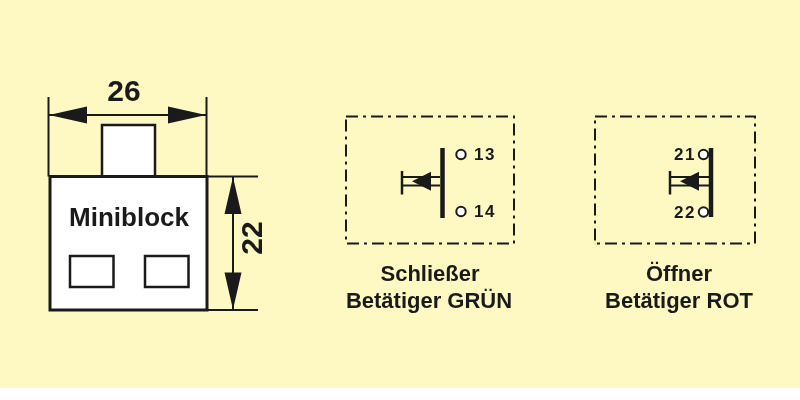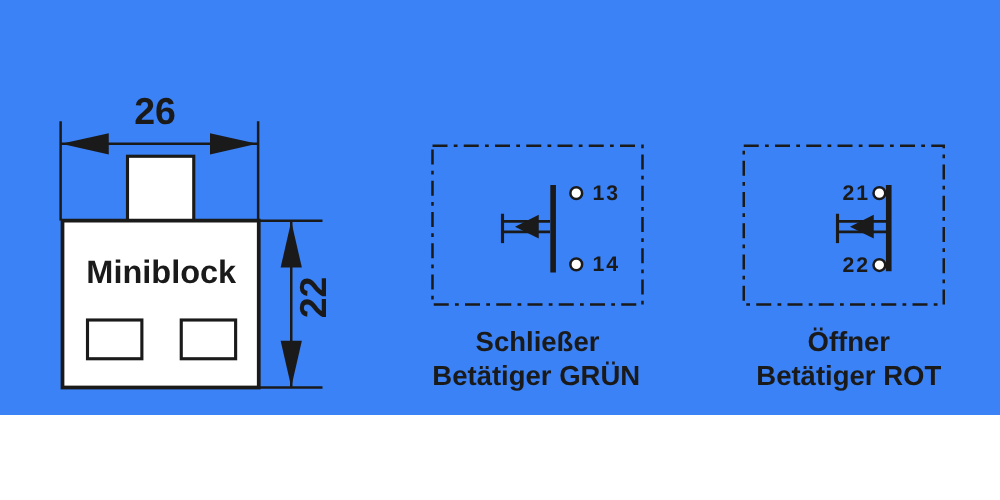--- a/index.html
+++ b/index.html
@@ -1,20 +1,20 @@
 <!DOCTYPE html>
 <html><head>
 <meta charset="utf-8">
 <style>
   html, body { margin: 0; padding: 0; background: #ffffff; }
   .canvas {
     position: relative;
     width: 800px;
-    height: 332px;
-    background: #3b82f6;
+    height: 388px;
+    background: #fef9c3;
     overflow: hidden;
     text-decoration: underline;
   }
   svg { display: block; }
   svg text {
     font-family: "Liberation Sans", "DejaVu Sans", sans-serif;
     fill: #1a1a1a;
     text-anchor: middle;
     dominant-baseline: central;
   }

